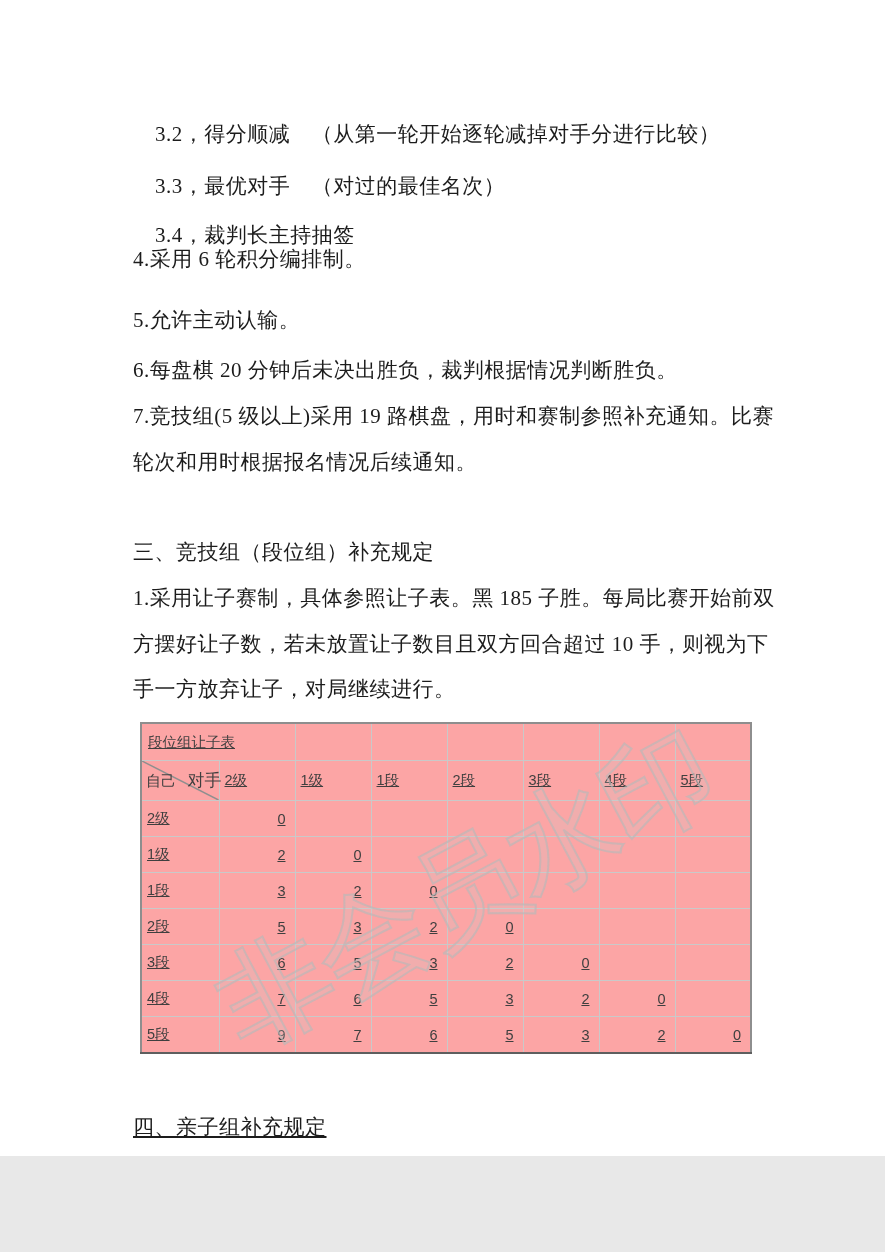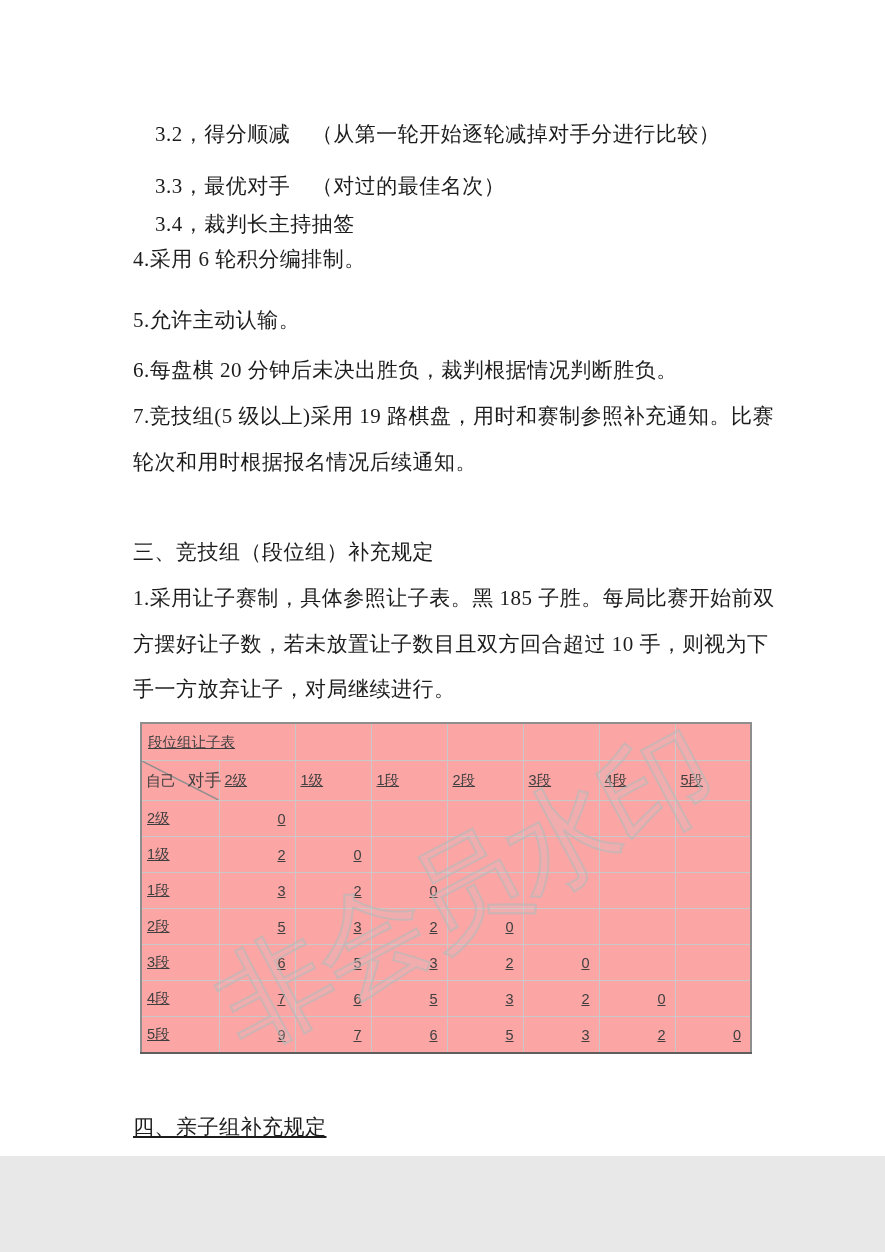--- a/index.html
+++ b/index.html
@@ -42,21 +42,21 @@
     pointer-events:none; z-index:5; white-space:nowrap;
   }
 </style>
 </head>
 <body>
 
 <div class="page">
 
   <div class="line" style="left:155px; top:120px;">3.2，得分顺减　（从第一轮开始逐轮减掉对手分进行比较）</div>
   <div class="line" style="left:155px; top:172px;text-align:center;">3.3，最优对手　（对过的最佳名次）</div>
-  <div class="line" style="left:155px; top:210px;">3.4，裁判长主持抽签</div>
+  <div class="line" style="left:155px; top:221px;">3.4，裁判长主持抽签</div>
   <div class="line" style="left:133px; top:245px;">4.采用 6 轮积分编排制。</div>
   <div class="line" style="left:133px; top:306px;">5.允许主动认输。</div>
   <div class="line" style="left:133px; top:356px;">6.每盘棋 20 分钟后未决出胜负，裁判根据情况判断胜负。</div>
   <div class="line" style="left:133px; top:402px;">7.竞技组(5 级以上)采用 19 路棋盘，用时和赛制参照补充通知。比赛</div>
   <div class="line" style="left:133px; top:538px;">三、竞技组（段位组）补充规定</div>
   <div class="line" style="left:133px; top:448px;">轮次和用时根据报名情况后续通知。</div>
   <div class="line" style="left:133px; top:584px;">1.采用让子赛制，具体参照让子表。黑 185 子胜。每局比赛开始前双</div>
   <div class="line" style="left:133px; top:630px;">方摆好让子数，若未放置让子数目且双方回合超过 10 手，则视为下</div>
   <div class="line" style="left:133px; top:675px;">手一方放弃让子，对局继续进行。</div>
   <div class="line" style="left:133px; top:1113px;text-decoration:underline;">四、亲子组补充规定</div>

